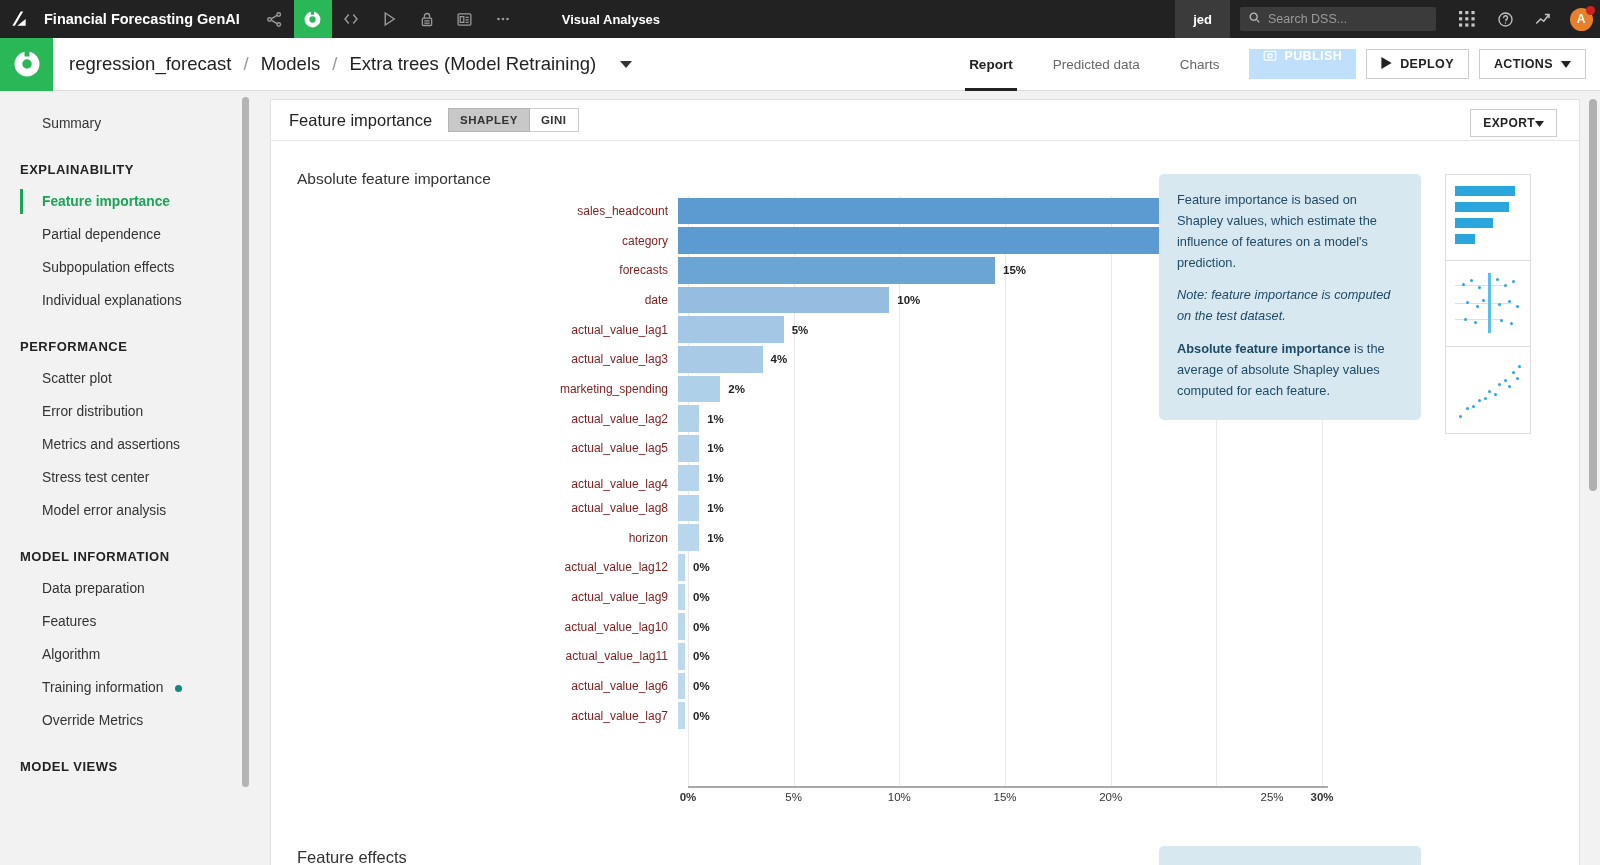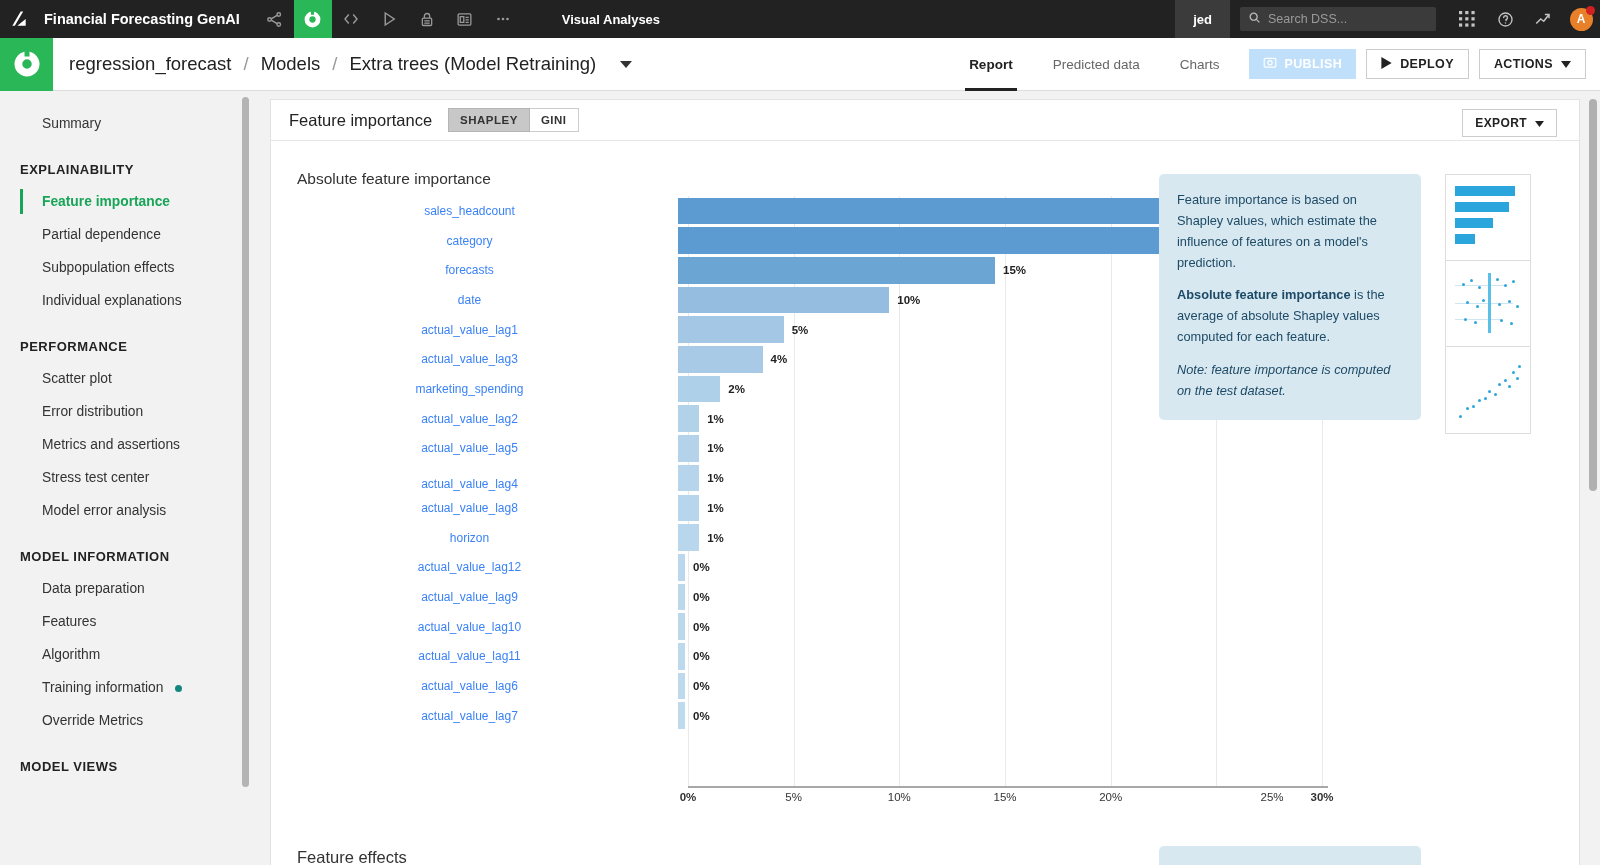--- a/index.html
+++ b/index.html
@@ -94,21 +94,21 @@
   .htab {
     font-size: 13.5px; color: #666666; padding: 0 20px; height: 53px;
     display: flex; align-items: center; position: relative;
   }
   .htab.active { color: #222222; font-weight: bold; text-align: center; }
   .htab.active::after {
     content: ""; position: absolute; bottom: 0; left: 16px; right: 16px;
     height: 3px; background: #222222;
   }
   #publish-btn {
-    display: flex; align-items: center; gap: 7px; background: #bfdffa;
+    display: flex; gap: 7px; background: #bfdffa;
     color: #ffffff; font-size: 12.5px; font-weight: bold; letter-spacing: .4px;
     height: 30px; padding: 0 14px; margin-left: 10px; border: 0;
   }
   #deploy-btn, #actions-btn {
     display: flex; align-items: center; gap: 8px; background: #ffffff;
     color: #222222; font-size: 12.5px; font-weight: bold; letter-spacing: .4px;
     height: 30px; padding: 0 14px; margin-left: 10px;
     border: 1px solid #cccccc;
   }
 
@@ -159,37 +159,37 @@
   #seg-toggle { display: flex; margin-left: 16px; }
   .seg {
     font-size: 11.5px; font-weight: bold; letter-spacing: .5px;
     color: #333333; border: 1px solid #cccccc; padding: 5px 11px;
     background: #ffffff;
   }
   .seg.on { background: #c8c8c8; border-color: #b5b5b5; }
   .seg + .seg { border-left: 0; }
   #export-btn {
     position: absolute; top: 9px; right: 22px; display: flex;
-    align-items: center; gap: 8px; font-size: 12px; font-weight: bold;
+    align-items: center; gap: 0; font-size: 12px; font-weight: bold;
     letter-spacing: .4px; color: #222222; background: #ffffff;
     border: 1px solid #cccccc; padding: 6px 12px;
   }
   #chart-title {
     position: absolute; top: 70px; left: 26px;
     font-size: 15.5px; color: #333333;
   }
 
   
   #chart { position: absolute; top: 96px; left: 0; width: 880px; height: 615px; }
   .bar-row {
     position: absolute; left: 0; width: 880px; height: 29.7px;
     display: flex; align-items: center;
   }
   .bar-label {
-    width: 147px; text-align: center; font-size: 12px; color: #3b82f6;
+    width: 147px; text-align: right; font-size: 12px; color: #7f1d1d;
     padding-right: 10px; white-space: nowrap;
   }
   .bar-track { position: relative; height: 29.7px; flex: 1; }
   .bar-fill {
     position: absolute; top: 1.5px; height: 26.7px; left: 0;
   }
   .bar-value {
     position: absolute; top: 50%; transform: translateY(-50%);
     font-size: 11.5px; font-weight: bold; color: #222222; white-space: nowrap;
   }
@@ -610,22 +610,22 @@
           <div class="xtick" style="left: 628.333px;">10%</div>
           <div class="xtick" style="left: 734px;">15%</div>
           <div class="xtick" style="left: 839.667px;">20%</div>
           <div class="xtick" style="left: 1001px;">25%</div>
           <div class="xtick bold" style="left: 1051px;">30%</div>
         </div>
     </div>
 
     <div id="info-box">
       <p>Feature importance is based on Shapley values, which estimate the influence of features on a model's prediction.</p>
+      <p id="info-note">Note: feature importance is computed on the test dataset.</p>
       <p><span id="info-bold-lead">Absolute feature importance</span><span> is the average of absolute Shapley values computed for each feature.</span></p>
-      <p id="info-note">Note: feature importance is computed on the test dataset.</p>
     </div>
 
     <div id="thumbs">
       <div class="thumb">
         <div class="tbar" style="width:60px;"></div>
         <div class="tbar" style="width:54px;"></div>
         <div class="tbar" style="width:38px;"></div>
         <div class="tbar" style="width:20px;"></div>
       </div>
       <div class="thumb">

